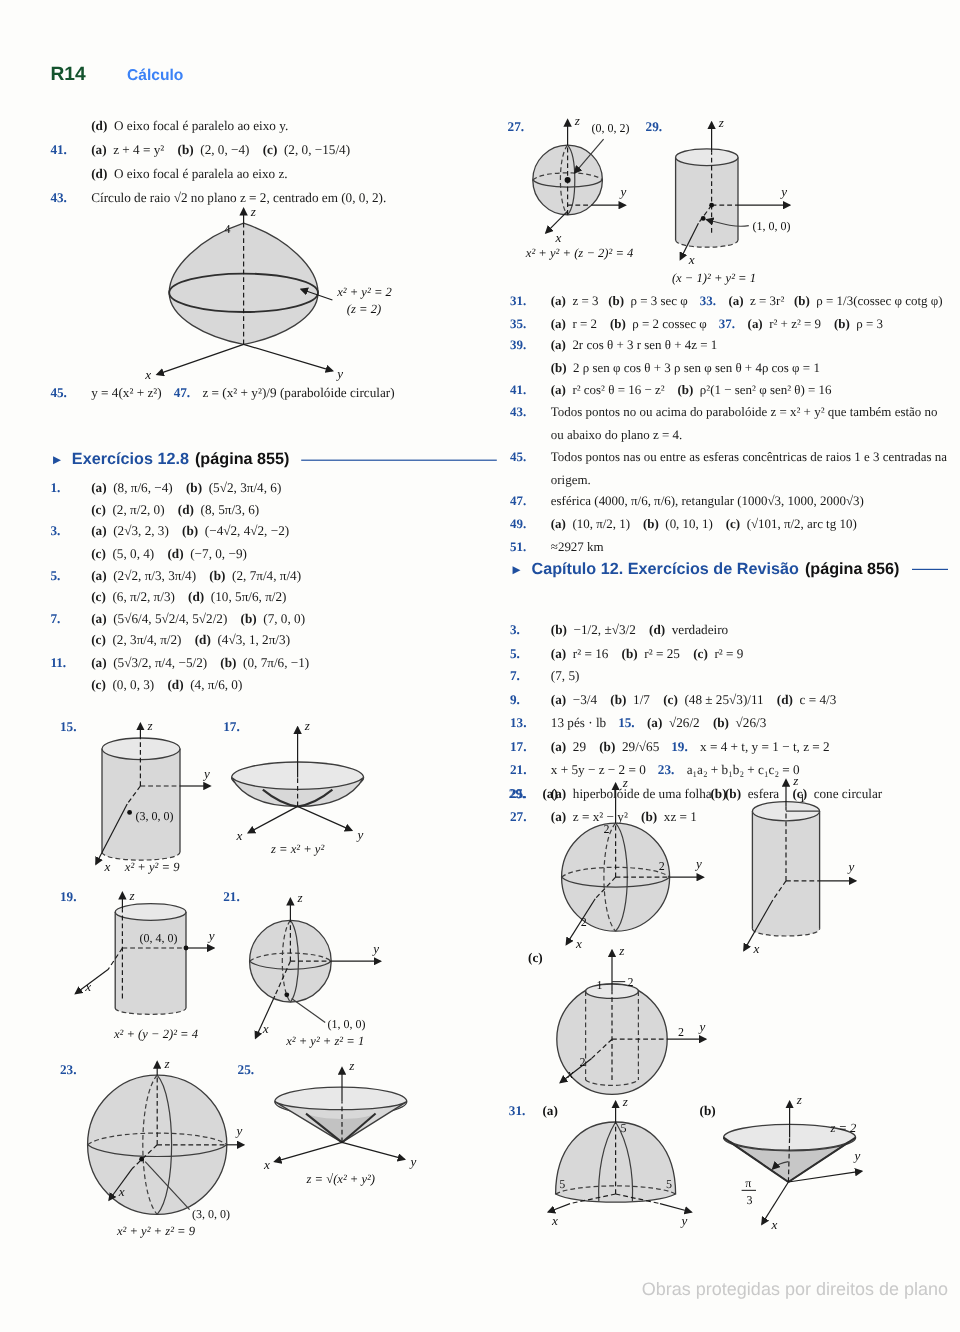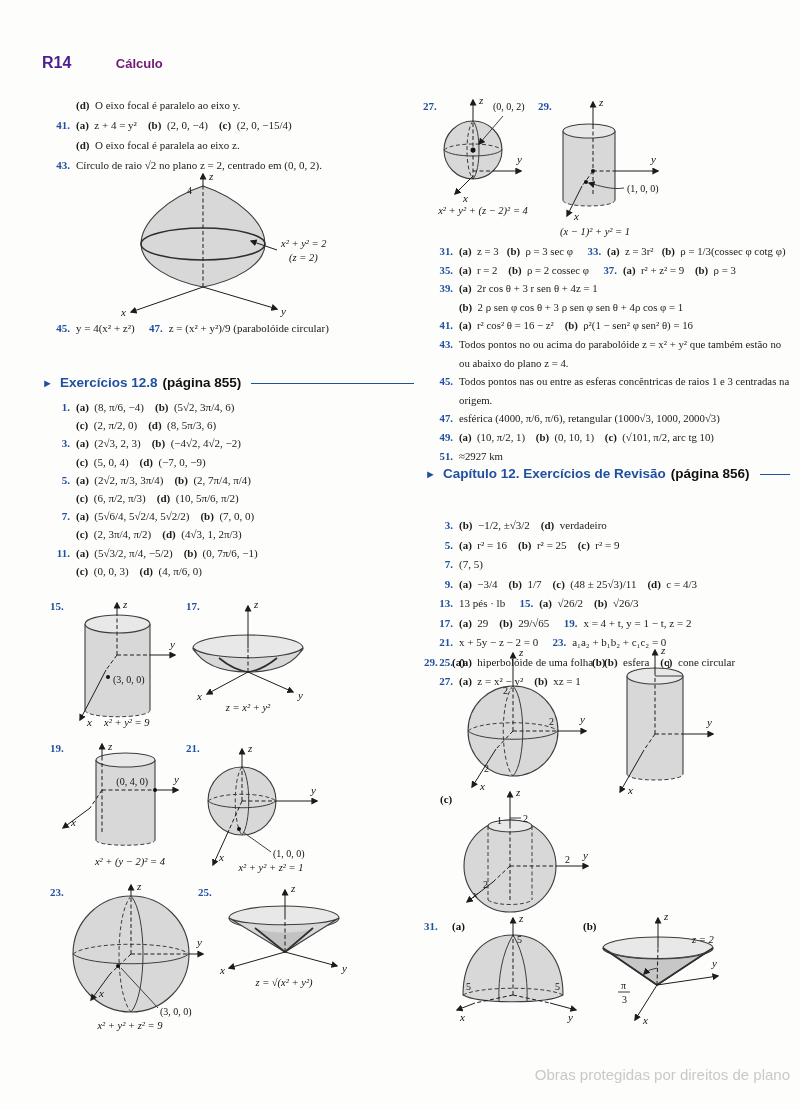--- a/index.html
+++ b/index.html
@@ -1,25 +1,25 @@
 <!DOCTYPE html>
 <html><head>
 <meta charset="utf-8">
 <style>
   html,body{margin:0;padding:0;background:#ffffff;}
   .page{position:relative;width:800px;height:1110px;background:#fdfdfb;overflow:hidden;
         font-family:"Liberation Serif",serif;color:#1a1a1a;}
   
   .hdr{position:absolute;left:42px;top:54px;font-family:"Liberation Sans",sans-serif;}
-  .hdr .code{color:#4c1d95;font-weight:bold;font-size:16px;}
-  .hdr .btitle{color:#701a75;font-weight:bold;font-size:13px;margin-left:40px;}
+  .hdr .code{color:#14532d;font-weight:bold;font-size:16px;}
+  .hdr .btitle{color:#3b82f6;font-weight:bold;font-size:13px;margin-left:30px;}
   
   .blk{position:absolute;font-size:11px;line-height:20px;}
   .ln{padding-left:34px;text-indent:-34px;}
-  .ln .num{display:inline-block;width:28px;text-align:right;margin-right:6px;
+  .ln .num{display:inline-block;width:28px;text-align:left;margin-right:6px;
            color:#1f4f9f;font-weight:bold;text-indent:0;}
   .ln .num.n2{width:auto;min-width:18px;margin-left:10px;}
   .ln .txt{white-space:pre-wrap;}
   .ex-items .ln{line-height:18.2px;}
   .rt .ln{line-height:18.6px;font-size:10.8px;}
   .rev .ln{line-height:19.5px;}
   
   .sec{position:absolute;display:flex;align-items:baseline;
        font-family:"Liberation Sans",sans-serif;font-size:13.5px;font-weight:bold;}
   .sec .arr{color:#1f4f9f;font-size:11px;margin-right:7px;}

